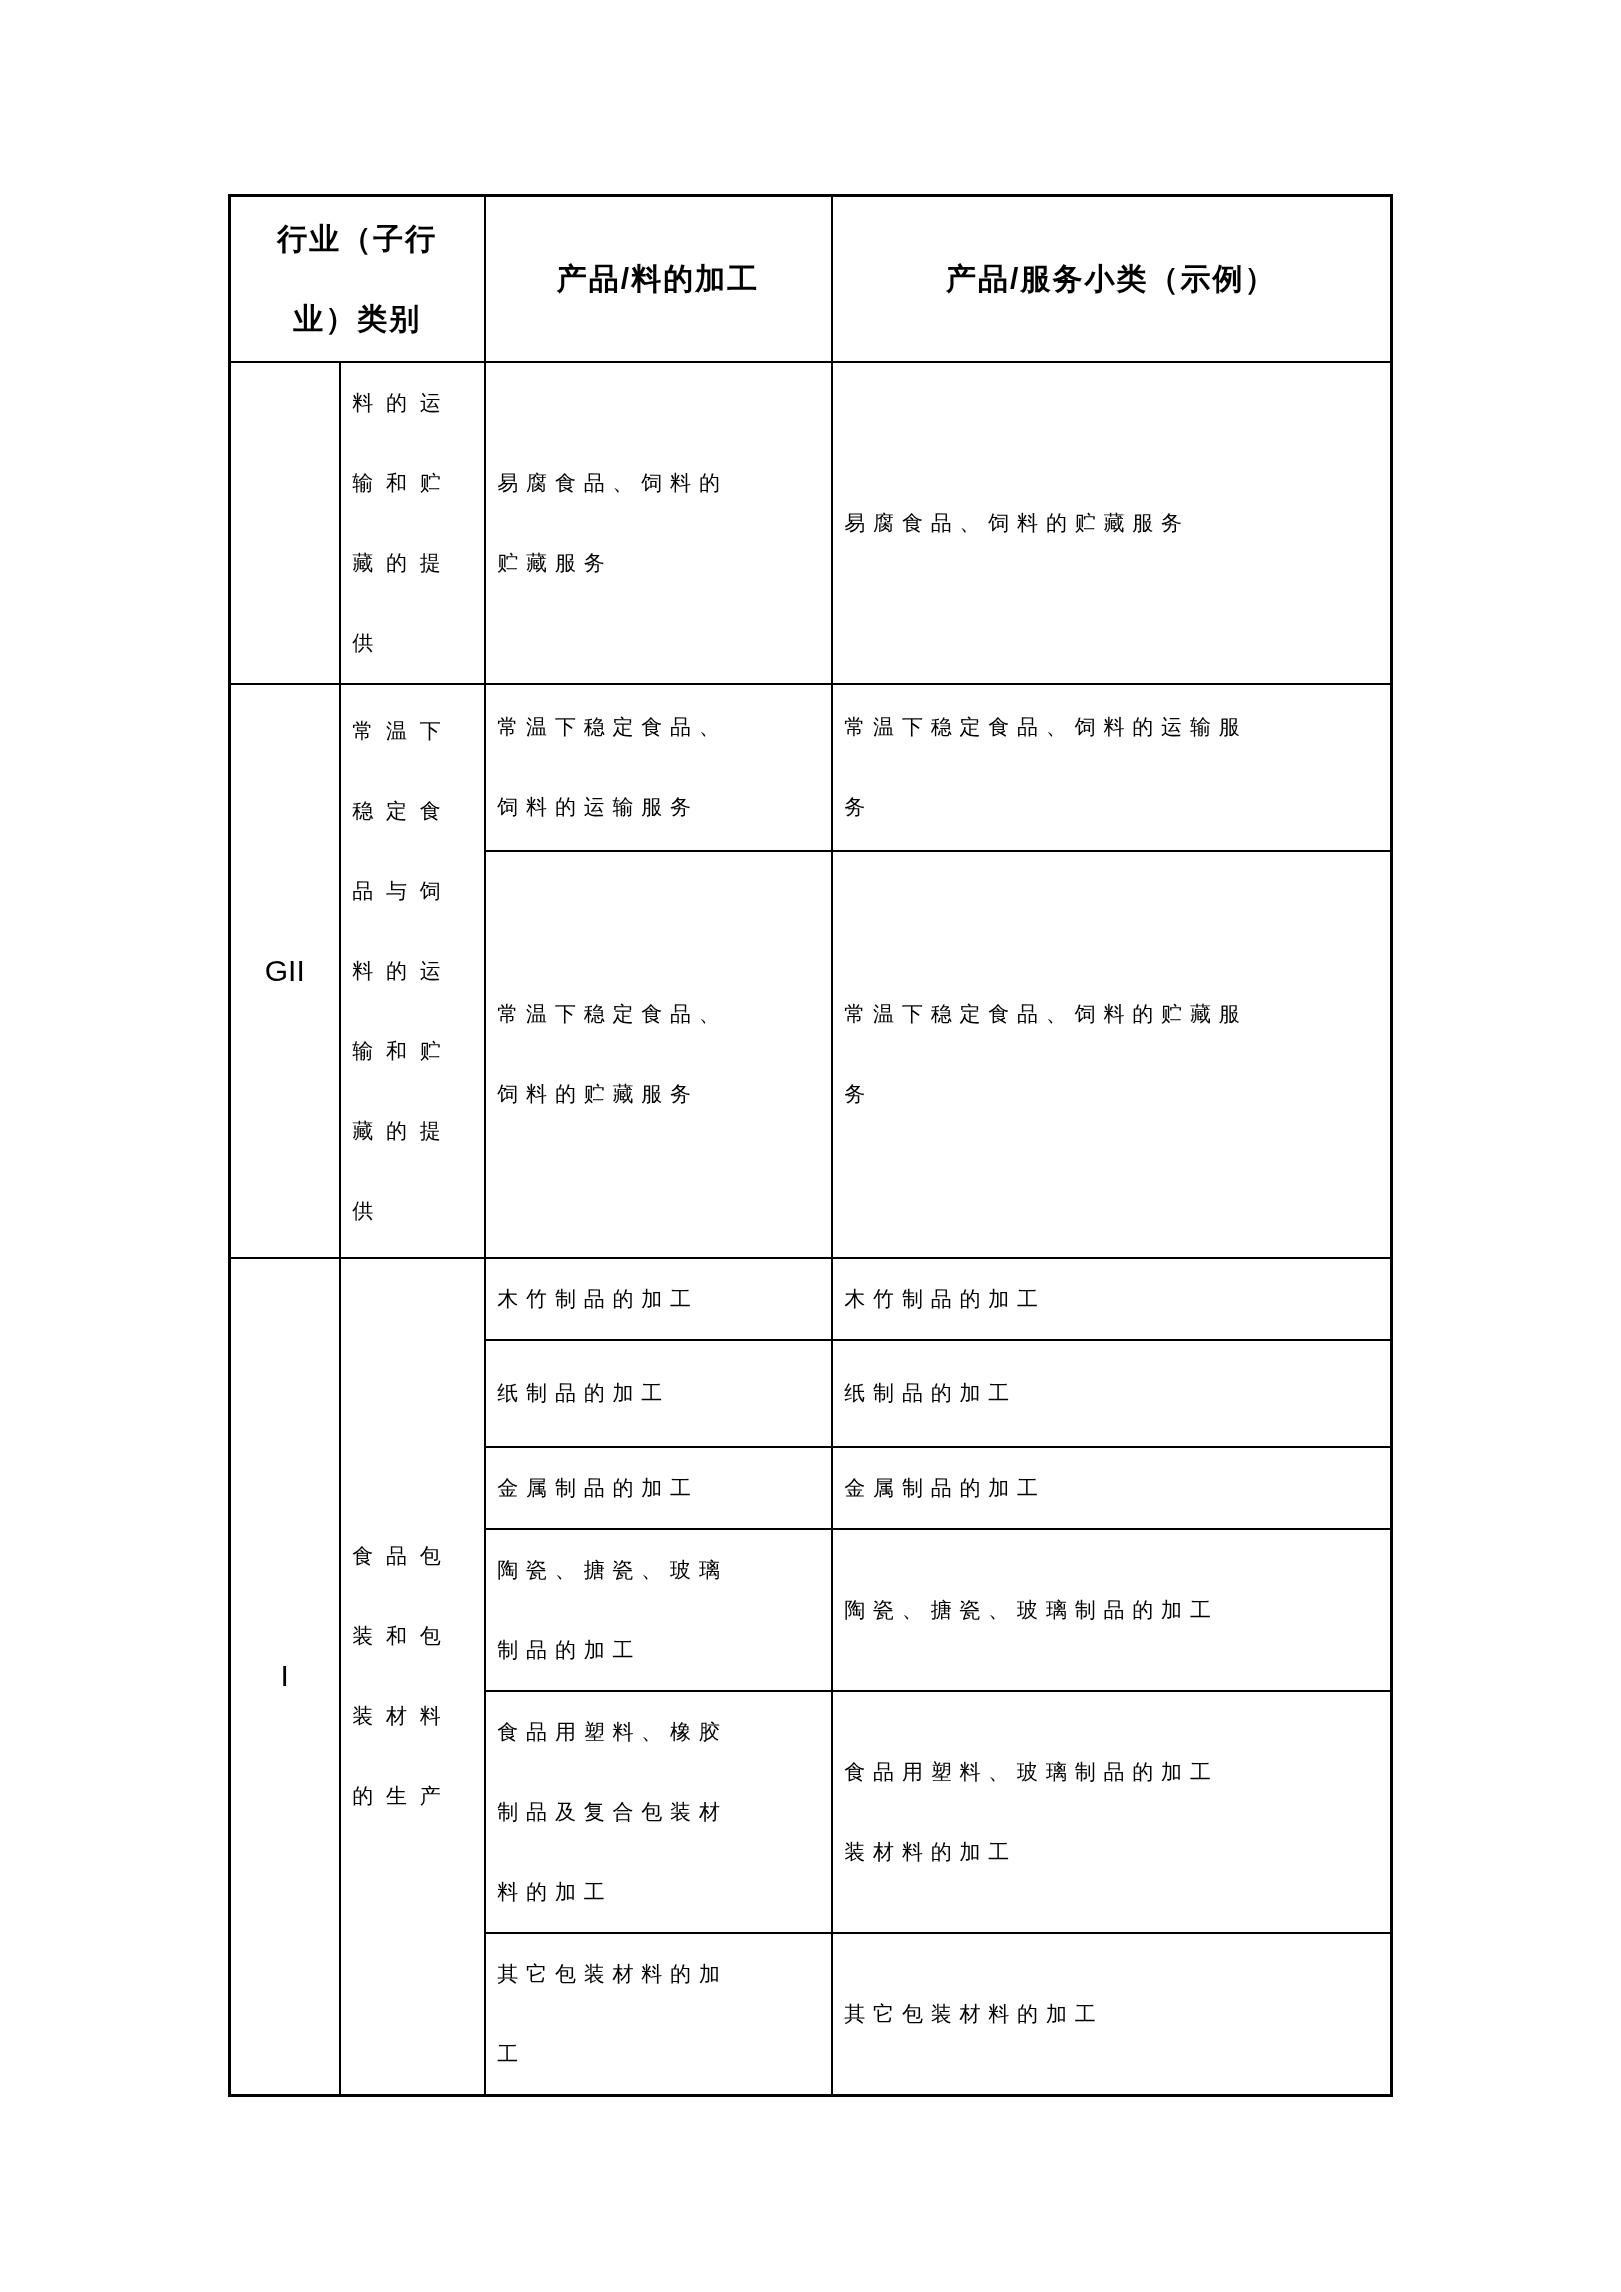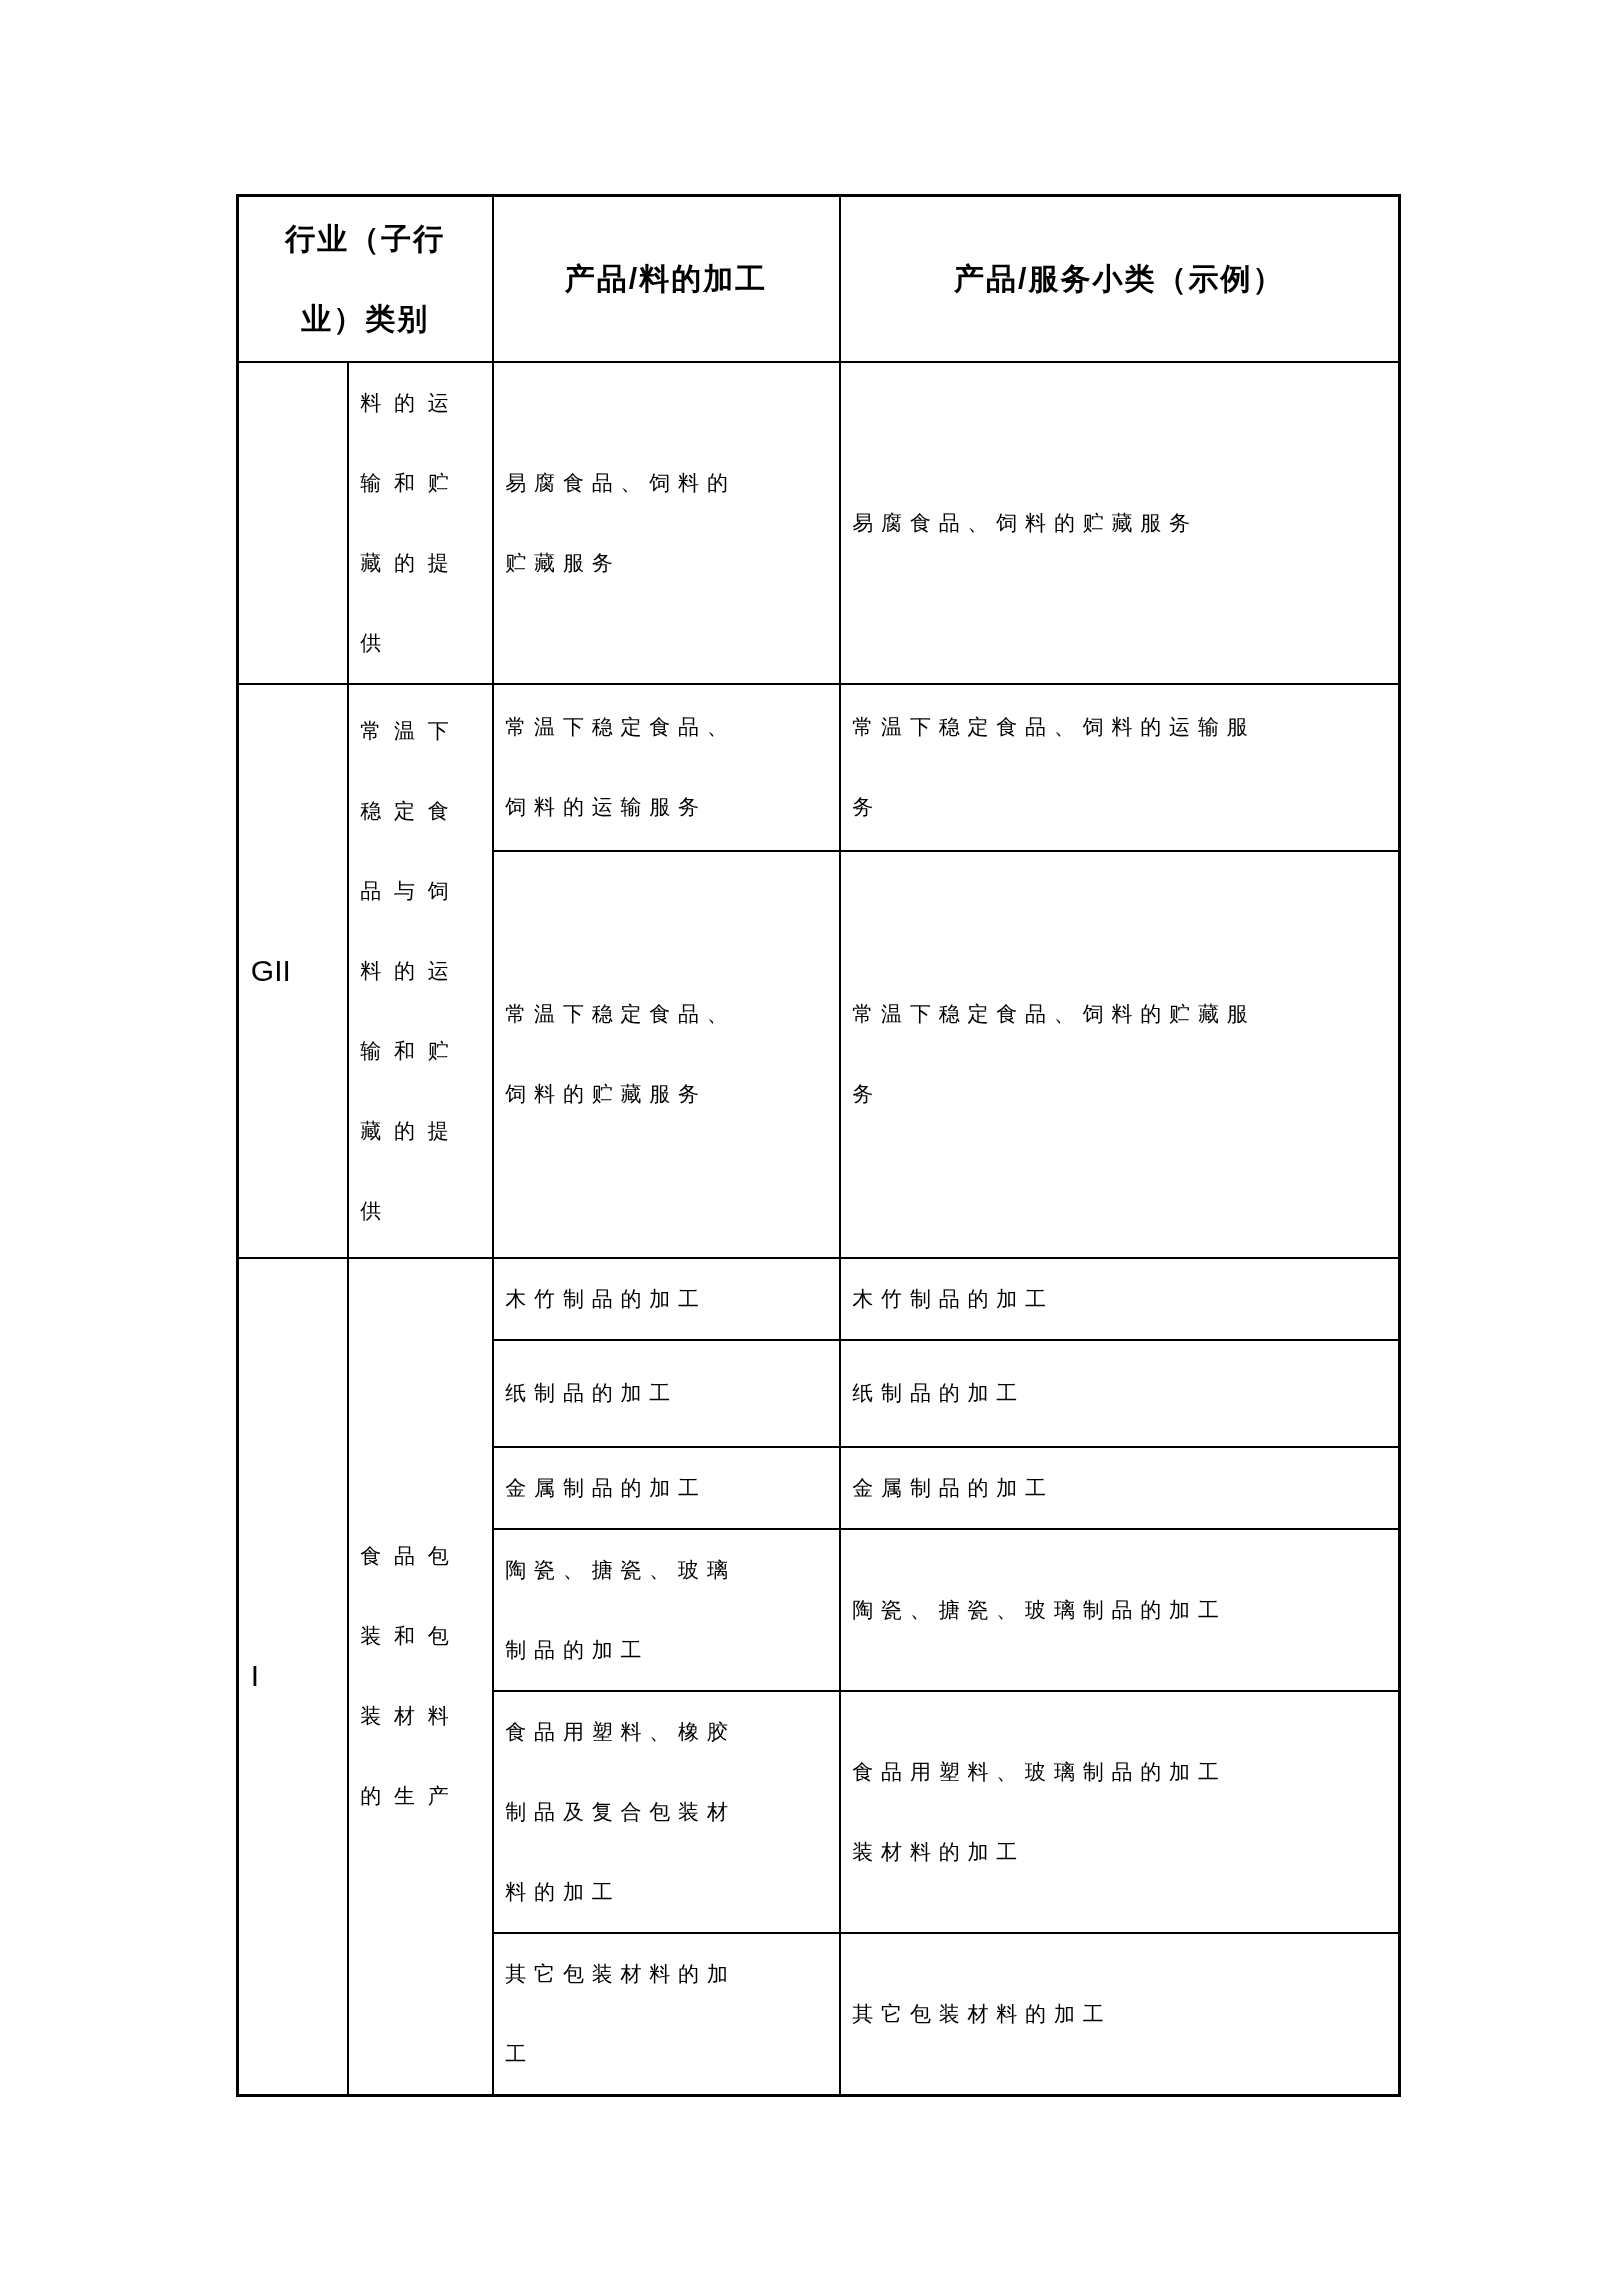--- a/index.html
+++ b/index.html
@@ -9,21 +9,21 @@
     font-family: "Liberation Serif", serif;
   }
   .page {
     position: relative;
     width: 1621px; height: 2293px;
     background: #ffffff;
     overflow: hidden;
   }
   table.doc-table {
     position: absolute;
-    left: 236px; top: 194px;
+    left: 228px; top: 194px;
     width: 1161px;
     border-collapse: collapse;
     table-layout: fixed;
     border: 3.9px solid #000000;
   }
   .doc-table td, .doc-table th {
     border: 2px solid #000000;
     border-top-width: 2.9px;
     border-bottom-width: 2.9px;
     padding: 0 11.8px;
@@ -44,20 +44,21 @@
     font-family: "Liberation Serif", serif;
     font-size: 21px;
     line-height: 80px;
     text-align: left;
     white-space: pre;
   }
   .code {
     font-family: "Liberation Sans", sans-serif;
     font-size: 30px;
     letter-spacing: 0;
+    text-align: center;
     white-space: pre;
   }
   .desc { letter-spacing: 12.7px; }
   .cat  { letter-spacing: 7.8px; }
   .sub  { letter-spacing: 7.8px; margin-left: 48px; }
 </style>
 </head>
 <body>
 
 <div class="page">

